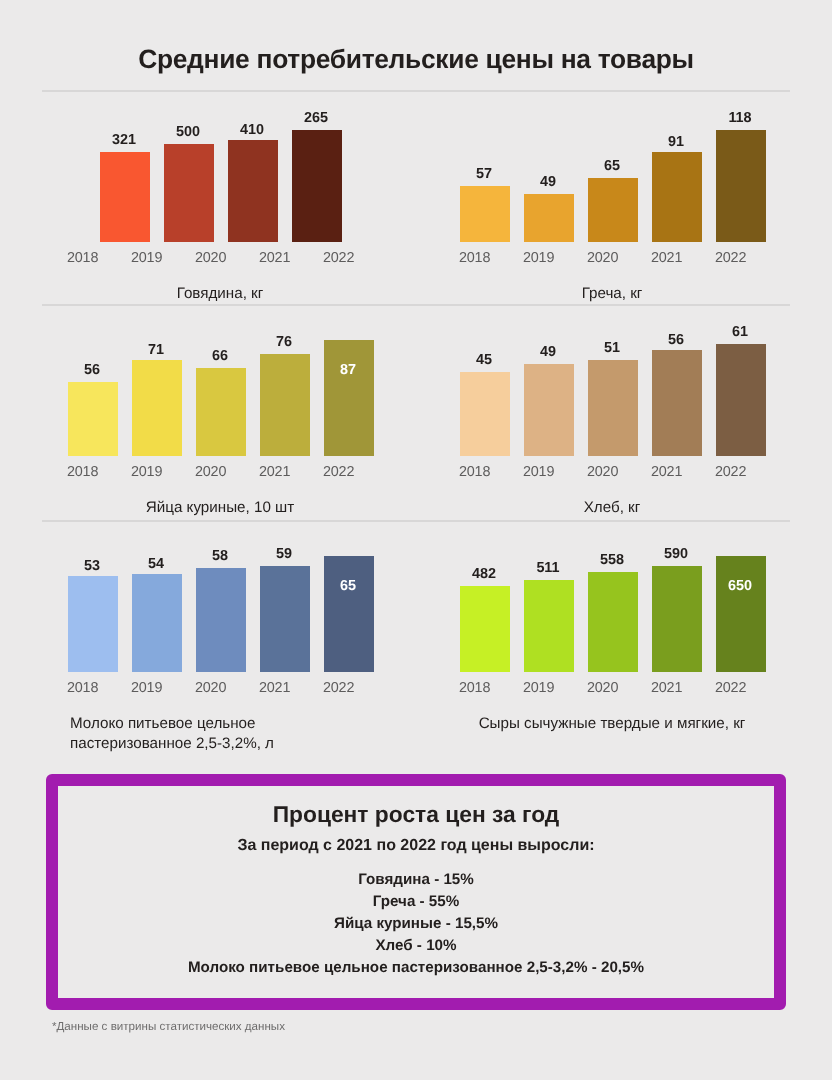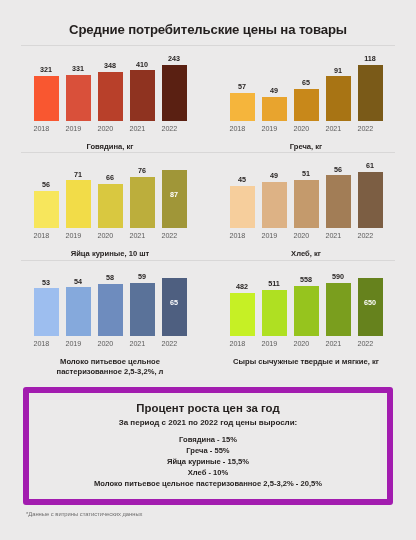--- a/index.html
+++ b/index.html
@@ -63,21 +63,21 @@
     font-size: 7.2px;
     font-weight: bold;
     color: #231f1e;
     line-height: 1;
     padding-bottom: 2.5px;
     white-space: nowrap;
   }
   .val.inside {
     color: #ffffff;
     position: relative;
-    top: 20px;
+    top: 10px;
     padding-bottom: 0;
     margin-bottom: -9px;
     z-index: 2;
   }
   .bar {
     width: 25px;
   }
   .years {
     display: flex;
     justify-content: center;
@@ -86,23 +86,22 @@
   }
   .year {
     width: 25px;
     text-align: left;
     font-size: 7.2px;
     color: #5d5c5c;
     letter-spacing: -0.1px;
   }
   .cap {
     font-size: 7.6px;
-    font-weight: bold;
-    color: #231f1e;
-    text-align: center;
+    font-weight: normal;
+    color: #231f1e;
     padding-top: 9px;
     line-height: 1.35;
     max-width: 150px;
   }
 
   
   .summary {
     margin: 10px 11px 0 11px;
     border: 6px solid #a21caf;
     border-radius: 3px;
@@ -143,33 +142,29 @@
   <div class="rule"></div>
 
   <div class="row">
     <div class="panel">
         <div class="plot">
           <div class="bar-col">
             <div class="val">321</div>
             <div class="bar" style="height: 45.1px; background: rgb(249, 87, 48);"></div>
           </div>
           <div class="bar-col">
-            <div class="val">331</div>
-            <div class="bar" style="height: 46.5px; background: rgb(217, 80, 58);"></div>
-          </div>
-          <div class="bar-col">
-            <div class="val">348</div>
+            <div class="val">500</div>
             <div class="bar" style="height: 48.9px; background: rgb(184, 64, 42);"></div>
           </div>
           <div class="bar-col">
             <div class="val">410</div>
             <div class="bar" style="height: 50.7px; background: rgb(143, 51, 32);"></div>
           </div>
           <div class="bar-col">
-            <div class="val">243</div>
+            <div class="val">265</div>
             <div class="bar" style="height: 58.3px; background: rgb(90, 32, 18);"></div>
           </div>
         </div>
         <div class="years">
           <div class="year">2018</div>
           <div class="year">2019</div>
           <div class="year">2020</div>
           <div class="year">2021</div>
           <div class="year">2022</div>
         </div>

